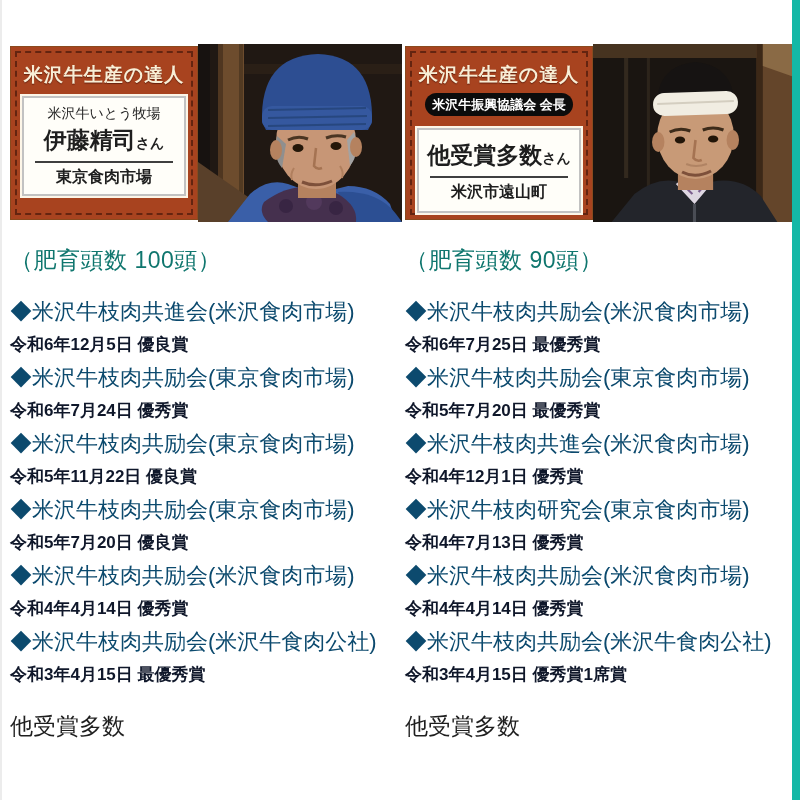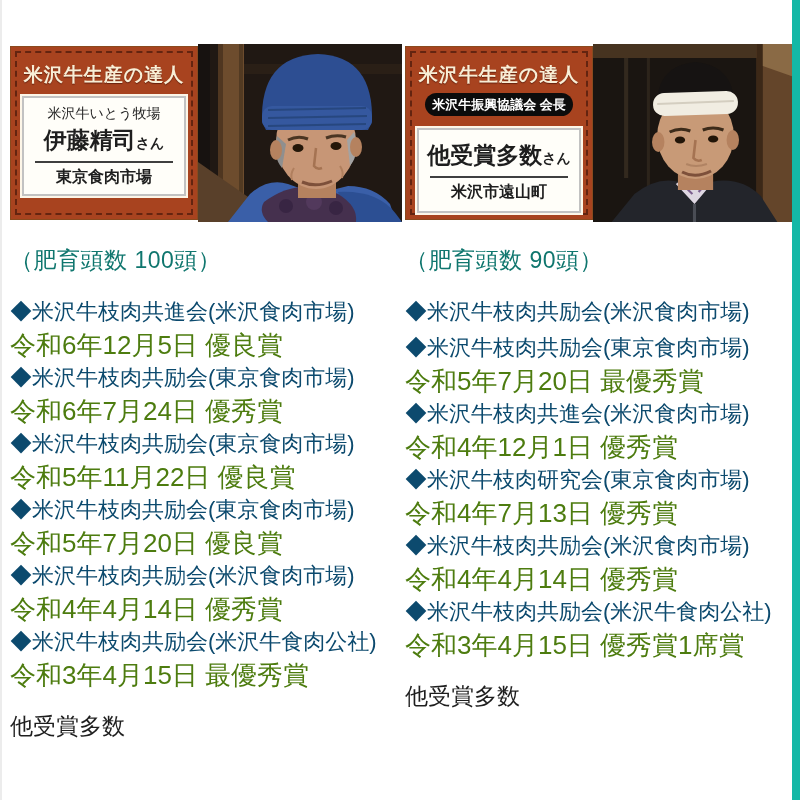--- a/index.html
+++ b/index.html
@@ -31,21 +31,21 @@
   .card-divider{width:86%;border-top:2px solid #3f3f3f;margin:5px 0 4px 0;}
   .card-address{font-family:"Liberation Serif", serif;font-weight:bold;font-size:16px;white-space:nowrap;}
 
   .photo{flex:1;height:178px;overflow:hidden;}
   .photo svg{display:block;width:100%;height:100%;}
 
   
   .head-count{margin-top:23px;font-size:23px;color:#0f766e;letter-spacing:0.5px;}
   .awards{margin-top:21px;}
   .award-event{font-size:22px;line-height:30px;color:#0c4a6e;margin-bottom:6px;white-space:nowrap;}
-  .award-result{font-size:26px;line-height:24px;font-weight:normal;color:#4d7c0f;margin-bottom:6px;white-space:nowrap;}
+  .award-result{font-size:17px;line-height:24px;font-weight:bold;color:#0f172a;margin-bottom:6px;white-space:nowrap;}
   .footer-note{margin-top:24px;font-size:23px;color:#1e1e1e;}
 </style>
 </head>
 <body>
 
 <div class="page">
 
   <div class="col col-left">
 
     <div class="header-img">
@@ -182,20 +182,21 @@
           <path d="M86 128 Q99 135 114 127" stroke="#7d503a" stroke-width="3" fill="none"></path>
           <path d="M90 120 Q99 124 110 120" stroke="#b08363" stroke-width="2" fill="none"></path>
         </svg>
       </div>
     </div>
 
     <div class="head-count">（肥育頭数 90頭）</div>
 
     <div class="awards">
       <div class="award-event">◆米沢牛枝肉共励会(米沢食肉市場)</div>
+      <div class="award-result">令和6年7月25日 最優秀賞</div>
       <div class="award-event">◆米沢牛枝肉共励会(東京食肉市場)</div>
       <div class="award-result">令和5年7月20日 最優秀賞</div>
       <div class="award-event">◆米沢牛枝肉共進会(米沢食肉市場)</div>
       <div class="award-result">令和4年12月1日 優秀賞</div>
       <div class="award-event">◆米沢牛枝肉研究会(東京食肉市場)</div>
       <div class="award-result">令和4年7月13日 優秀賞</div>
       <div class="award-event">◆米沢牛枝肉共励会(米沢食肉市場)</div>
       <div class="award-result">令和4年4月14日 優秀賞</div>
       <div class="award-event">◆米沢牛枝肉共励会(米沢牛食肉公社)</div>
       <div class="award-result">令和3年4月15日 優秀賞1席賞</div>

